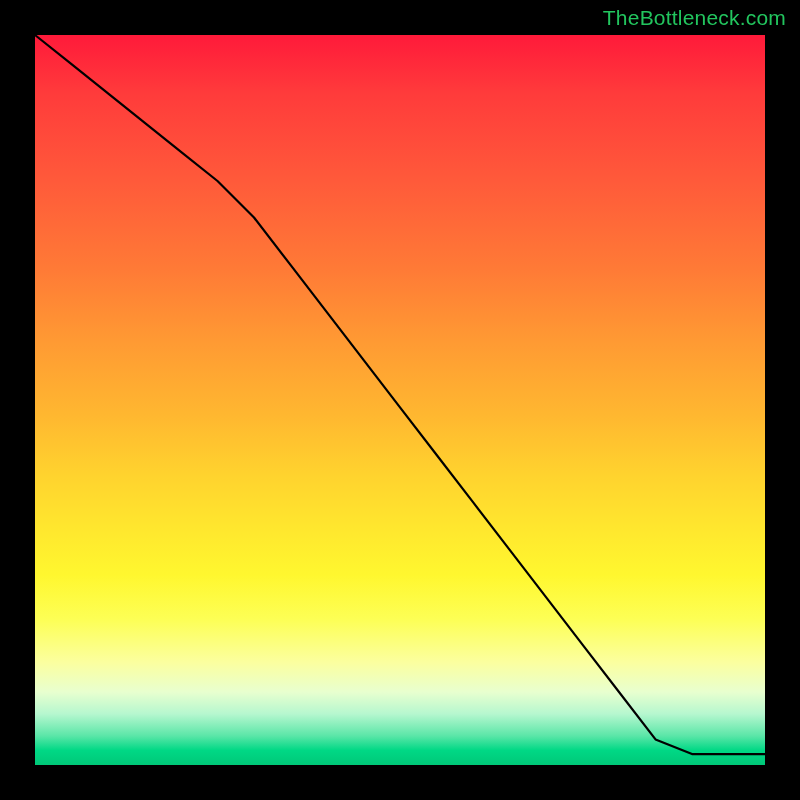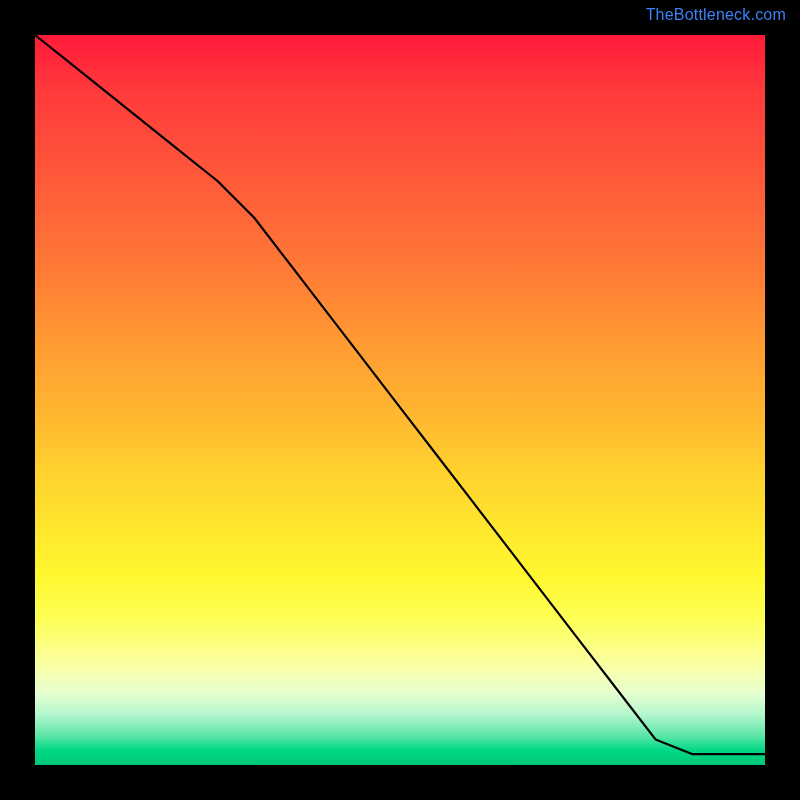--- a/index.html
+++ b/index.html
@@ -41,22 +41,22 @@
       #b6f7cf 93%,
       #5be6a8 96%,
       #00d885 98%,
       #00c878 100%
     );
   }
   .attribution {
     position: absolute;
     top: 6px;
     right: 14px;
-    color: #3b82f6;
-    font-size: 16px;
+    color: #22c55e;
+    font-size: 21px;
     letter-spacing: 0.2px;
     user-select: none;
   }
   svg.overlay {
     position: absolute;
     left: 0;
     top: 0;
     width: 730px;
     height: 730px;
     overflow: visible;

